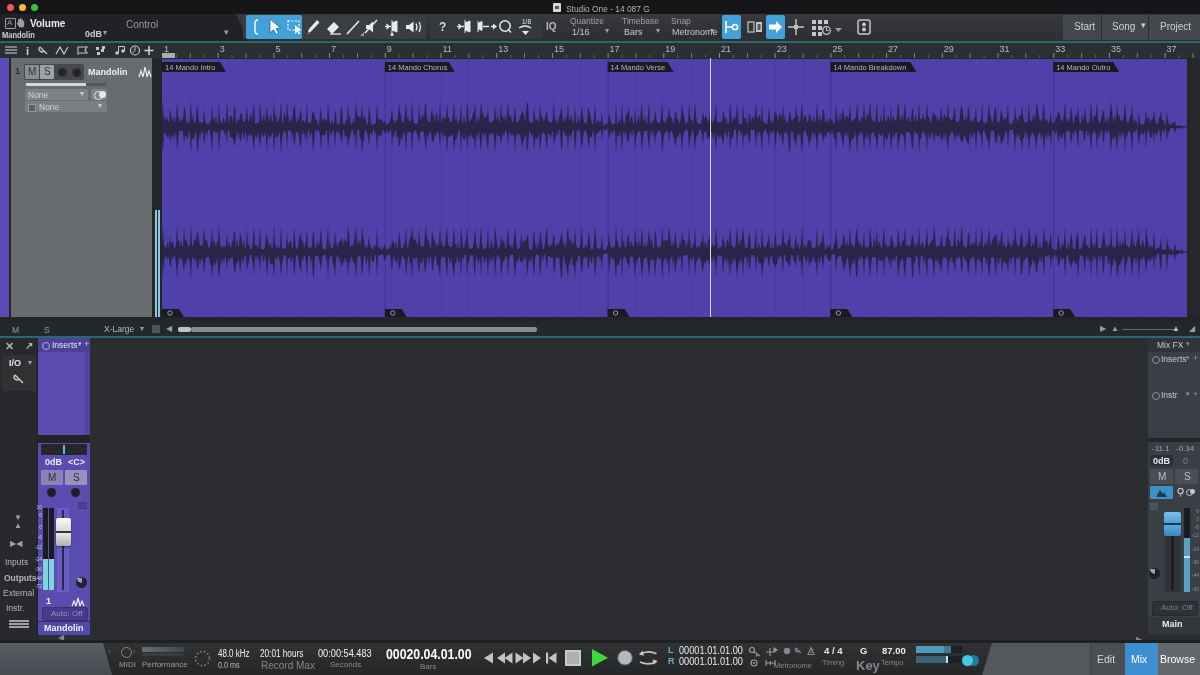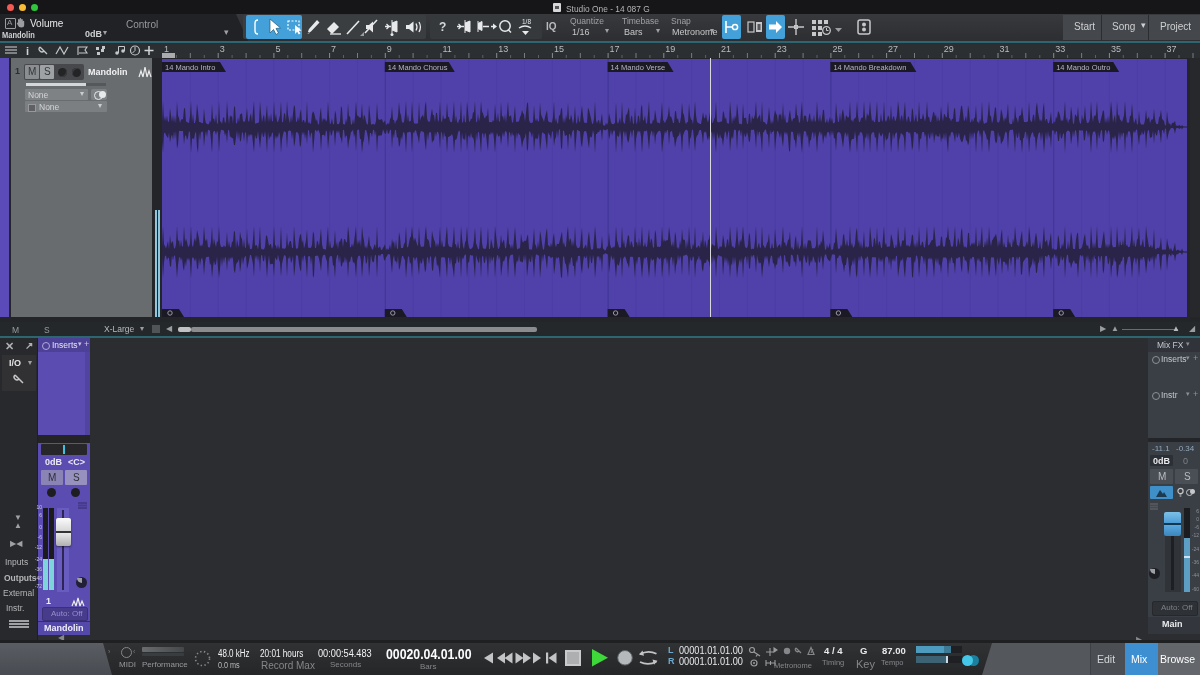--- a/index.html
+++ b/index.html
@@ -21,21 +21,21 @@
   <div class="tx" style="left:566px;top:3px;font-size:9.5px;color:#b5b5b8;transform:scaleX(.88);transform-origin:0 0;">Studio One - 14 087 G</div>
 
   <div class="a" style="left:0;top:14px;width:1200px;height:27px;background:linear-gradient(#37393c,#2c2e31);"></div>
 
   <div class="a" style="left:0;top:14px;width:248px;height:27px;background:#202225;clip-path:polygon(0 0,236px 0,248px 27px,0 27px);"></div>
   <div class="a" style="left:5px;top:18px;width:9px;height:9px;border:1px solid #9b9da0;border-radius:1px;"></div>
   <div class="tx" style="left:7px;top:18px;font-size:8px;color:#9b9da0;">A</div>
   <svg class="a" style="left:16px;top:17px;" width="11" height="11" viewBox="0 0 11 11">
       <path d="M2 6 V3 q0-1 .8-1 q.8 0 .8 1 V2 q0-1 .8-1 q.8 0 .8 1 v1 q0-1 .8-1 q.8 0 .8 1 v1.5 q0-.8 .7-.8 q.7 0 .7 .8 V8 q0 2.5-3 2.5 Q2.6 10.5 2 8.5 L1 6.8 q-.5-.9 .3-1.2 q.5-.1 .7 .4 Z" fill="#9b9da0"></path>
     </svg>
-  <div class="tx" style="left:30px;top:18px;font-size:10px;font-weight:normal;color:#e8e9eb;">Volume</div>
+  <div class="tx" style="left:30px;top:18px;font-size:10px;font-weight:bold;color:#e8e9eb;">Volume</div>
   <div class="tx" style="left:2px;top:30px;font-size:8.5px;font-weight:bold;color:#cfd0d2;transform:scaleX(.88);transform-origin:0 0;">Mandolin</div>
   <div class="tx" style="left:85px;top:29px;font-size:9px;font-weight:bold;color:#cfd0d2;">0dB</div>
   <div class="tx" style="left:103px;top:28px;font-size:8px;color:#9fa1a4;">▾</div>
   <div class="tx" style="left:126px;top:19px;font-size:10px;color:#97999c;">Control</div>
   <div class="tx" style="left:224px;top:27px;font-size:9px;color:#9fa1a4;">▾</div>
 
   <div class="a" style="left:243px;top:15px;width:183px;height:24px;background:#3b3e41;border-radius:2px;"></div>
   <div class="a" style="left:246px;top:15px;width:56px;height:24px;background:#43a0d8;border-radius:2px;"></div>
 
   <svg class="a" style="left:246px;top:15px;" width="183" height="24" viewBox="0 0 183 24">
@@ -595,21 +595,21 @@
   <circle cx="41" cy="8" r="3.2" fill="#85878a"></circle>
   <path d="M50 5 l5 5 M50 5 q-1.5 1.5 0 3 q1.5 1.5 3 0" stroke="#85878a" stroke-width="1.2" fill="none"></path>
   <path d="M62 11.5 l3 -7 l3 7 Z" fill="none" stroke="#85878a" stroke-width="1.2"></path>
       <path d="M65 10 l2 -4" stroke="#85878a" stroke-width="1"></path>
   <text x="28" y="24.5" font-size="7.5" fill="#85878a" font-family="Liberation Sans">Metronome</text>
   </svg>
 
   <div class="tx" style="left:824px;top:645px;font-size:9.5px;font-weight:bold;color:#e8e9eb;">4 / 4</div>
   <div class="tx" style="left:822px;top:658px;font-size:7.5px;color:#85878a;">Timing</div>
   <div class="tx" style="left:860px;top:645px;font-size:9.5px;font-weight:bold;color:#e8e9eb;">G</div>
-  <div class="tx" style="left:856px;top:658px;font-size:11px;color:#85878a;">Key</div>
+  <div class="tx" style="left:856px;top:658px;font-size:13px;color:#85878a;font-weight:bold;">Key</div>
   <div class="tx" style="left:882px;top:645px;font-size:9.5px;font-weight:bold;color:#e8e9eb;">87.00</div>
   <div class="tx" style="left:881px;top:658px;font-size:7.5px;color:#85878a;">Tempo</div>
 
   <div class="a" style="left:916px;top:646px;width:46px;height:7px;background:#1f2023;"></div>
   <div class="a" style="left:916px;top:646px;width:28px;height:7px;background:#4d9cc0;"></div>
   <div class="a" style="left:944px;top:646px;width:7px;height:7px;background:#3c7a96;"></div>
   <div class="a" style="left:916px;top:656px;width:46px;height:7px;background:#1f2023;"></div>
   <div class="a" style="left:916px;top:656px;width:31px;height:7px;background:#3c6273;"></div>
   <div class="a" style="left:946px;top:656px;width:2px;height:7px;background:#c8dce6;"></div>
   <div class="a" style="left:968px;top:655px;width:11px;height:11px;background:#1c7f9e;border-radius:50%;"></div>

